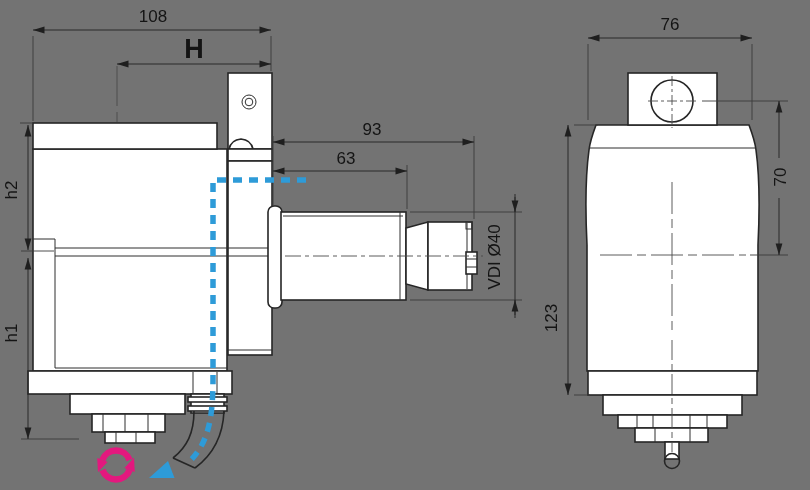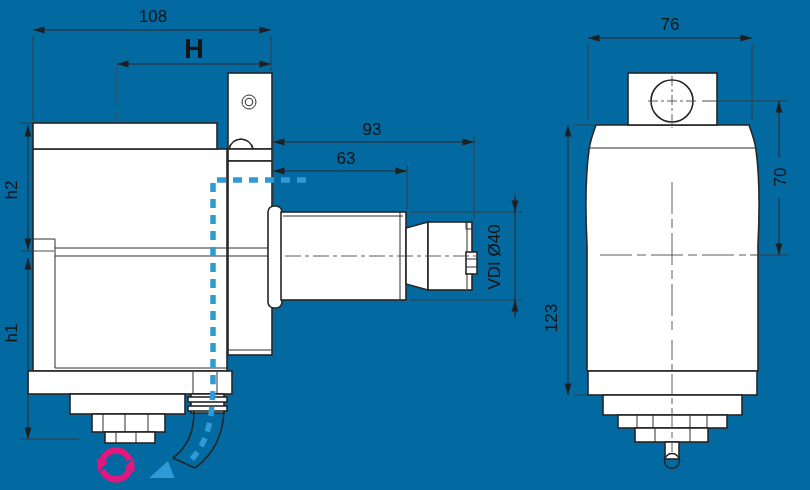--- a/index.html
+++ b/index.html
@@ -1,16 +1,16 @@
 <!DOCTYPE html>
 <html><head>
 <meta charset="utf-8">
 <style>
   html,body{margin:0;padding:0;background:#ffffff;}
-  .canvas{position:relative;width:810px;height:490px;background:#0369a1;overflow:hidden;}
+  .canvas{position:relative;width:810px;height:490px;background:#737373;overflow:hidden;}
   svg{display:block;}
   text{font-family:"Liberation Sans","DejaVu Sans",sans-serif;fill:#141414;}
   .dim-num{font-size:17px;}
   .dim-big{font-size:27px;font-weight:bold;}
   .outline{stroke:#262626;stroke-width:1.6;fill:none;}
   .outline-f{stroke:#262626;stroke-width:1.6;fill:#ffffff;}
   .thin{stroke:#2e2e2e;stroke-width:1;fill:none;}
   .dimline{stroke:#2a2a2a;stroke-width:1;fill:none;}
   .extline{stroke:#3a3a3a;stroke-width:0.9;fill:none;}
   .centerline{stroke:#4a4a4a;stroke-width:0.9;fill:none;}

